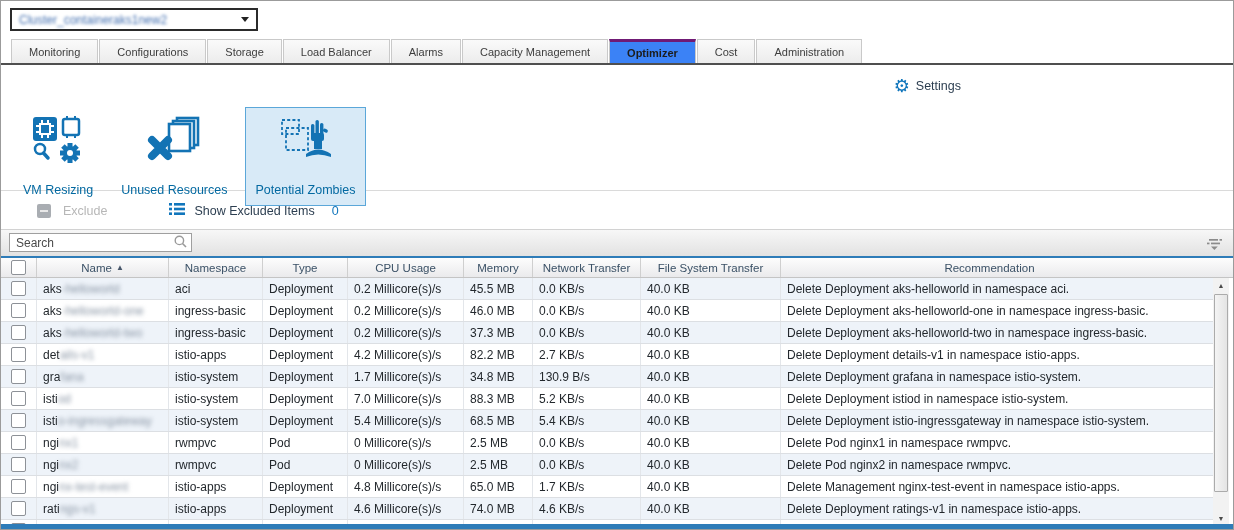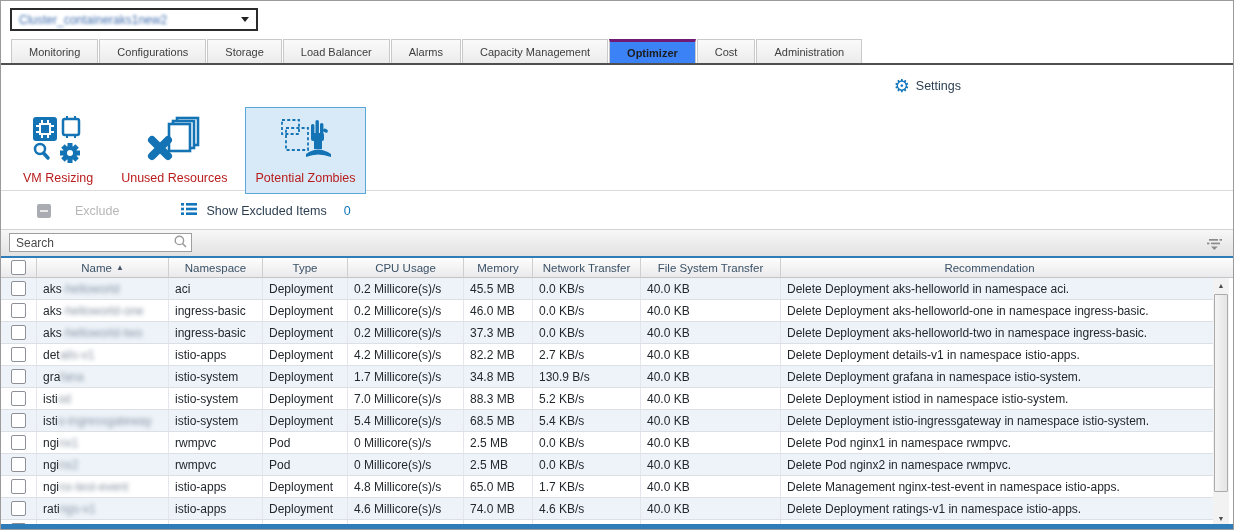--- a/index.html
+++ b/index.html
@@ -26,25 +26,25 @@
               font-size:12.5px; color:#2c3e50; cursor:pointer; }
   .gear { color:#1176bc; font-size:18px; line-height:16px; }
 
   
   .tools { position:absolute; left:0; top:100px; width:100%; height:90px; display:flex; align-items:flex-start;
            padding:6px 0 0 12px; box-sizing:border-box; border-bottom:1px solid #dadada; }
   .tool { display:flex; flex-direction:column; align-items:center; padding:7px 9px 8px 9px; margin-right:8px;
           border:1px solid transparent; cursor:pointer; }
   .tool.selected { background:#d8eaf7; border:1px solid #5ba7d9; }
   .tool-icon { height:50px; display:flex; align-items:center; justify-content:center; }
-  .tool-label { font-size:12.5px; color:#b91c1c; margin-top:6px; white-space:nowrap; }
+  .tool-label { font-size:12.5px; color:#0369a1; margin-top:18px; white-space:nowrap; }
 
   
   .excl-row { position:absolute; left:0; top:191px; width:100%; height:37px; display:flex; align-items:center; }
-  .exclude-btn { margin-left:36px; display:flex; gap:24px; align-items:center; font-size:12.5px; color:#b7b7b7; cursor:default; }
+  .exclude-btn { margin-left:36px; display:flex; gap:12px; align-items:center; font-size:12.5px; color:#b7b7b7; cursor:default; }
   .exclude-icon { width:14px; height:14px; background:#a9adb2; border-radius:2px; position:relative; }
   .exclude-icon::after { content:""; position:absolute; left:3px; top:6px; width:8px; height:2px; background:#e8e8e8; }
   .show-excl { margin-left:62px; display:flex; gap:9px; align-items:center; font-size:12.5px; color:#2c3e50; cursor:pointer; }
   .count { color:#1176bc; margin-left:8px; }
 
   
   .search-strip { position:absolute; left:0; top:228px; width:100%; height:29px;
                   background:linear-gradient(#f7f7f7,#e2e2e2); border-top:1px solid #d2d2d2;
                   border-bottom:2px solid #2e7cb8; box-sizing:border-box; }
   .search-box { position:absolute; left:8px; top:3px; width:183px; height:19px; background:#fff;

